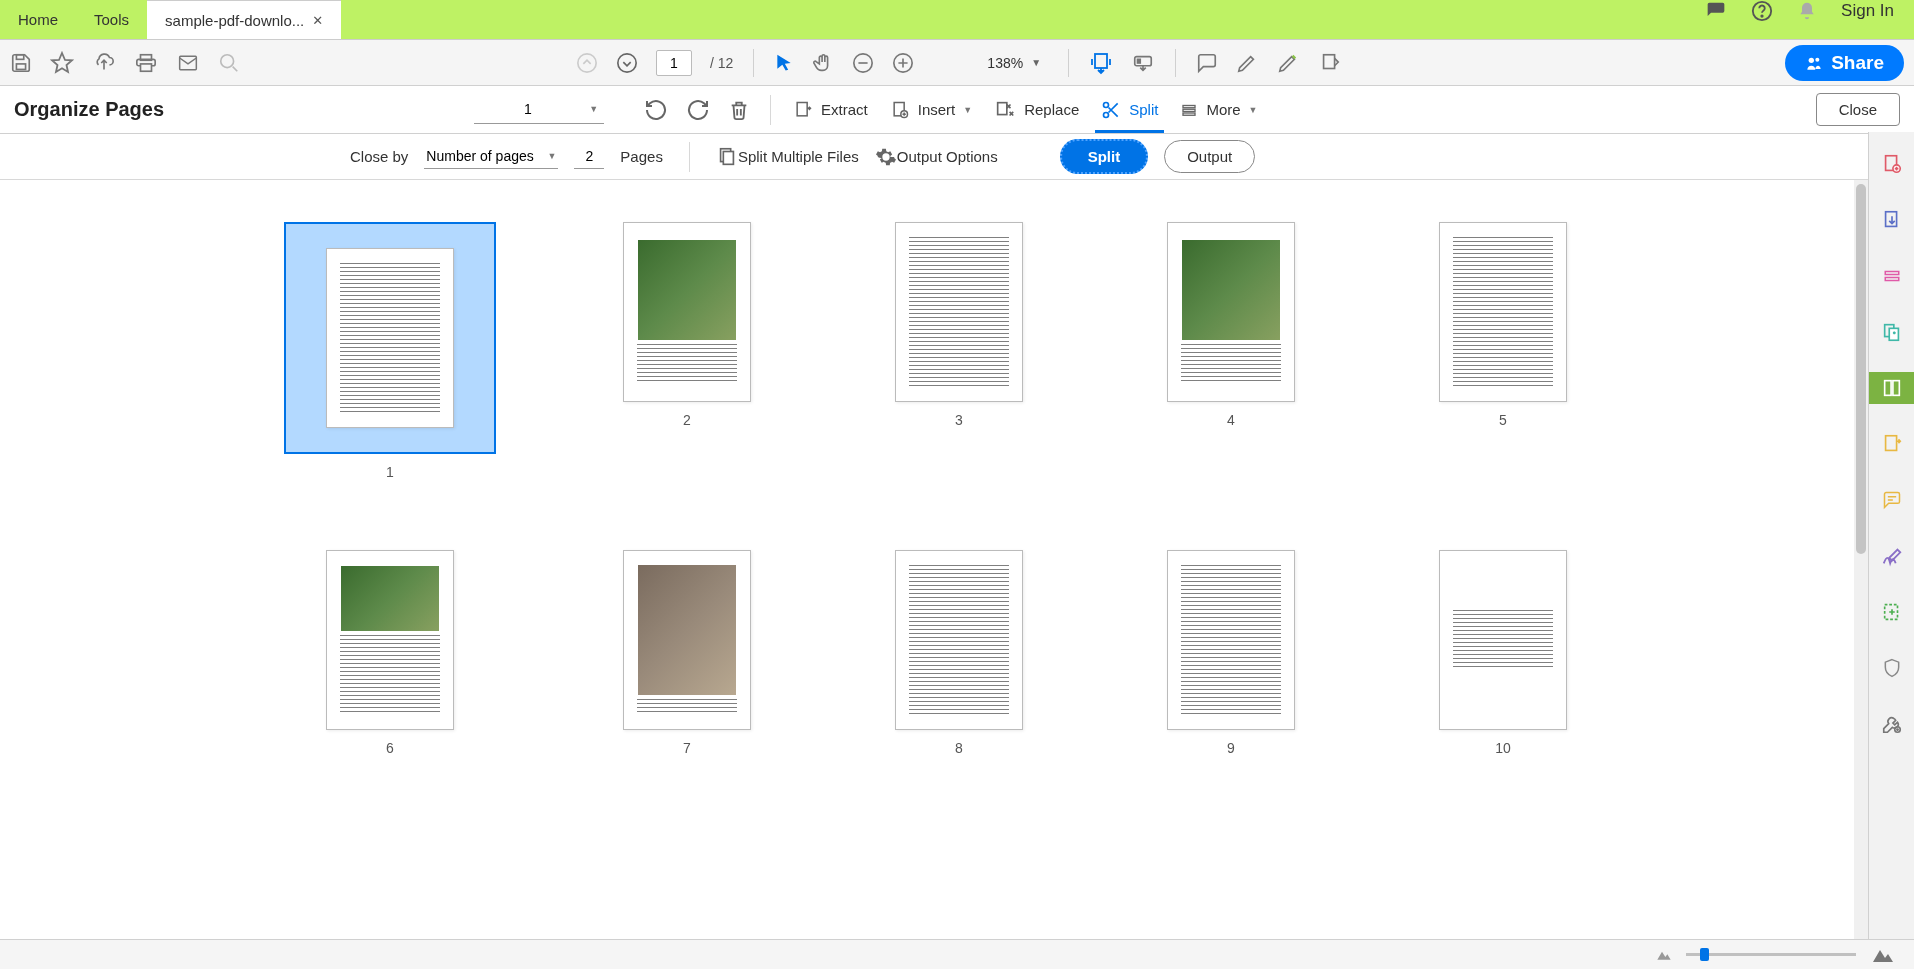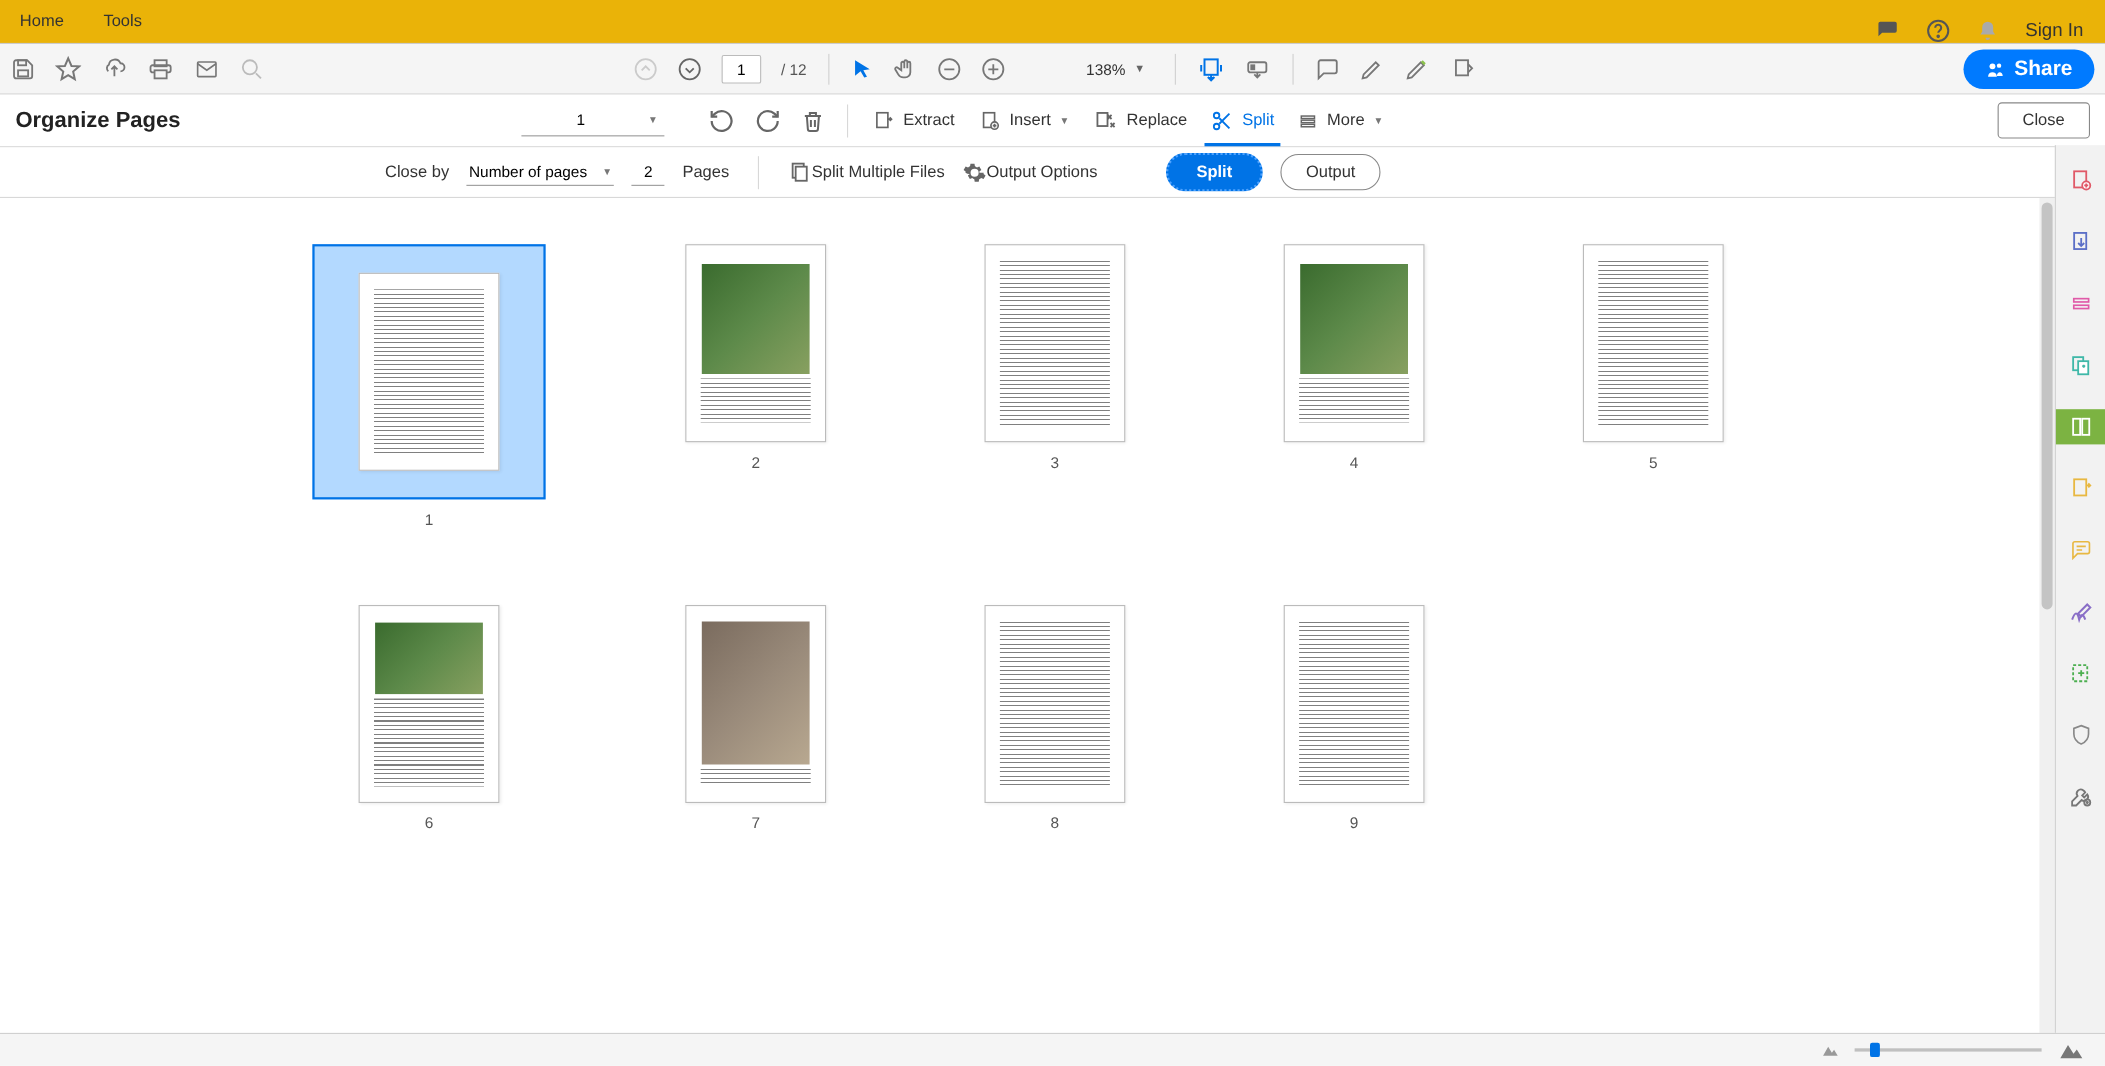--- a/index.html
+++ b/index.html
@@ -1,19 +1,19 @@
 <!DOCTYPE html>
 <html><head>
 <meta charset="utf-8">
 <style>
 * { margin: 0; padding: 0; box-sizing: border-box; font-family: "Segoe UI", Arial, sans-serif; }
 body { background: #fff; width: 1914px; height: 969px; overflow: hidden; position: relative; }
 
 
-.tabs-bar { height: 40px; background: #eab308; display: flex; align-items: flex-end; border-bottom: 1px solid #ccc; }
+.tabs-bar { height: 40px; background: #bef264; display: flex; align-items: flex-start; border-bottom: 1px solid #ccc; }
 .tab { padding: 0 18px; height: 100%; display: flex; align-items: center; font-size: 15px; color: #333; cursor: pointer; }
 .tab.active { background: #fff; border-top: 1px solid #ccc; }
 .tab-close { margin-left: 8px; font-size: 13px; color: #555; }
 .tabs-spacer { flex: 1; }
 .top-right-icons { display: flex; align-items: center; padding-right: 20px; gap: 24px; }
 .top-right-icon { color: #555; display:flex; align-items:center; }
 .signin { font-size: 17px; color: #333; cursor: pointer; }
 
 
 .main-toolbar { height: 46px; background: #f5f5f5; display: flex; align-items: center; border-bottom: 1px solid #d0d0d0; padding: 0 10px; gap: 18px; }
@@ -89,20 +89,24 @@
 </head>
 <body>
 
 <div class="tabs-bar">
   <div class="tab">
       <span>Home</span>
     </div>
   <div class="tab">
       <span>Tools</span>
     </div>
+  <div class="tab active">
+    <span>sample-pdf-downlo...</span>
+    <span class="tab-close">✕</span>
+  </div>
   <div class="tabs-spacer"></div>
   <div class="top-right-icons">
     <span class="top-right-icon">
         <svg width="22" height="20" viewBox="0 0 24 24" fill="#555">
           <path d="M20 2H4a2 2 0 0 0-2 2v14l4-4h14a2 2 0 0 0 2-2V4a2 2 0 0 0-2-2z"></path>
         </svg>
       </span>
     <span class="top-right-icon">
         <svg width="22" height="22" viewBox="0 0 24 24" fill="none" stroke="#555" stroke-width="2">
           <circle cx="12" cy="12" r="10"></circle>
@@ -432,20 +436,28 @@
         <span class="thumb-num">8</span>
       </div>
       <div class="thumb-item">
         <div class="thumb-outer">
             <div class="thumb-page">
               <div class="fake-text"></div>
             </div>
           </div>
         <span class="thumb-num">9</span>
       </div>
+      <div class="thumb-item">
+        <div class="thumb-outer">
+            <div class="thumb-page">
+              <div class="fake-text-short"></div>
+            </div>
+          </div>
+        <span class="thumb-num">10</span>
+      </div>
 
     </div>
   </div>
 </div>
 
 <div class="v-scroll">
     <div class="v-thumb"></div>
   </div>
 
 <div class="right-bar">

